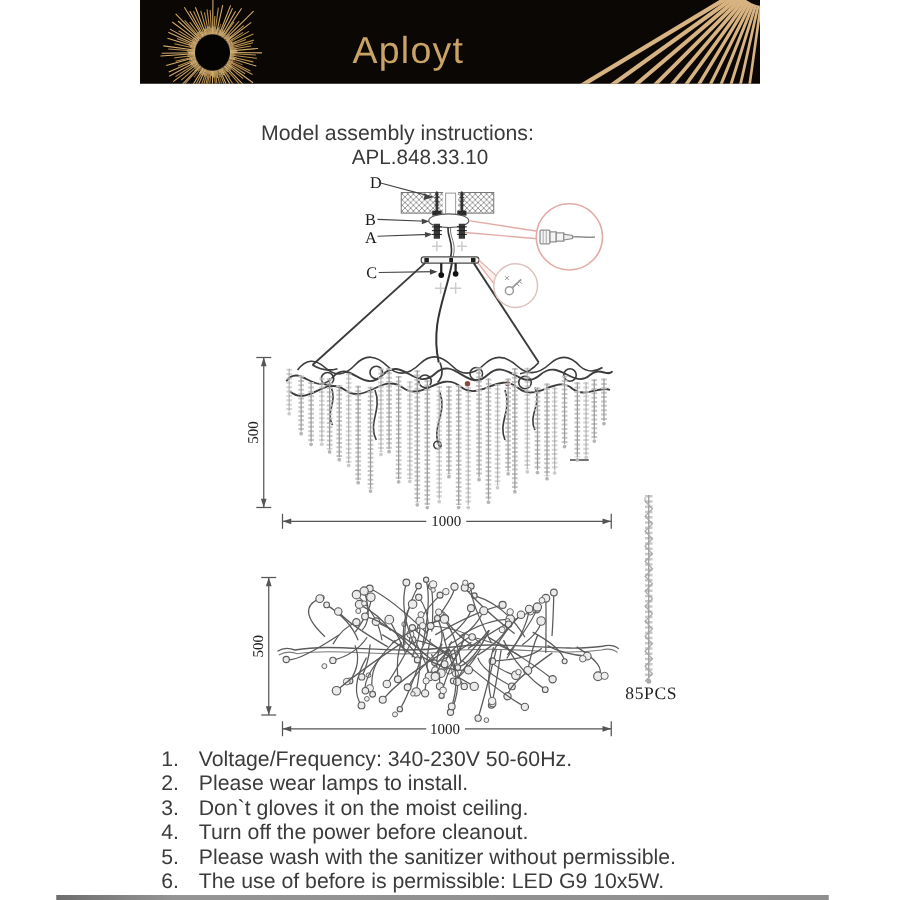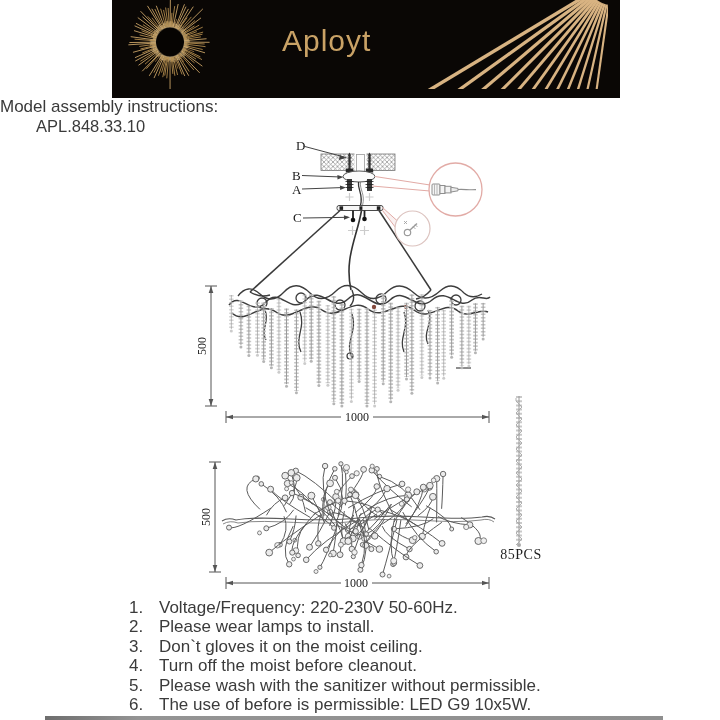--- a/index.html
+++ b/index.html
@@ -1,22 +1,22 @@
 <!DOCTYPE html>
 <html><head>
 <meta charset="utf-8">
 <style>
   html,body{margin:0;padding:0;background:#e8e8e8;}
   .page{position:relative;width:720px;height:720px;background:#ffffff;overflow:hidden;
         font-family:"Liberation Sans",sans-serif;}
-  .header{position:absolute;left:112px;top:0;width:496px;height:98px;background:#0a0705;overflow:hidden;padding-left:12px;}
+  .header{position:absolute;left:112px;top:0;width:496px;height:67px;background:#0a0705;overflow:hidden;}
   .header svg{position:absolute;left:0;top:0;}
   .brand{position:absolute;left:170px;top:24px;font-size:30px;font-weight:400;color:#c9a266;
          letter-spacing:1px;line-height:34px;}
-  .title-block{position:absolute;left:0;top:97px;width:636px;color:#3a3a3a;
+  .title-block{position:absolute;left:0;top:97px;width:636px;text-align:center;color:#3a3a3a;
                font-size:17px;line-height:19.5px;}
   .title-block .model{font-size:16.5px;padding-left:36px;}
   #diagram{position:absolute;left:0;top:140px;}
   .instructions{position:absolute;left:129px;top:598px;margin:0;padding:0;list-style:none;
                 color:#3b3b3b;font-size:17px;line-height:19.4px;}
   .instructions li{display:flex;}
   .instructions .num{width:30px;flex:none;}
   .bottom-edge{position:absolute;left:45px;top:716px;width:618px;height:4px;
                background:linear-gradient(to right,#6e6e6e,#949494 15%,#8f8f8f);}
   .sv-serif{font-family:"Liberation Serif",serif;}
@@ -764,33 +764,33 @@
         <line x1="519" y1="396" x2="519" y2="543" stroke="#9a9a9a" stroke-width="1"></line>
         <path d="M516,398 L516,401 L522,407 L516,413 L522,419 L516,425 L522,431 L516,437 L522,443 L516,449 L522,455 L516,461 L522,467 L516,473 L522,479 L516,485 L522,491 L516,497 L522,503 L516,509 L522,515 L516,521 L522,527 L516,533 L522,539 L516,545" stroke="#a8a8a8" stroke-width="0.9" fill="none"></path>
         <circle cx="519" cy="545" r="2" fill="#aaaaaa"></circle>
       </g>
     <text class="sv-serif" font-size="14" fill="#1f1f1f" text-anchor="middle" x="521" y="559" letter-spacing="0.5">85PCS</text>
   </svg>
 
   <ol class="instructions">
     <li>
         <span class="num">1.</span>
-        <span>Voltage/Frequency: 220-230V 50-60Hz.</span>
+        <span>Voltage/Frequency: 340-230V 50-60Hz.</span>
       </li>
     <li>
         <span class="num">2.</span>
         <span>Please wear lamps to install.</span>
       </li>
     <li>
         <span class="num">3.</span>
         <span>Don`t gloves it on the moist ceiling.</span>
       </li>
     <li>
         <span class="num">4.</span>
-        <span>Turn off the moist before cleanout.</span>
+        <span>Turn off the power before cleanout.</span>
       </li>
     <li>
         <span class="num">5.</span>
         <span>Please wash with the sanitizer without permissible.</span>
       </li>
     <li>
         <span class="num">6.</span>
         <span>The use of before is permissible: LED G9 10x5W.</span>
       </li>
   </ol>

